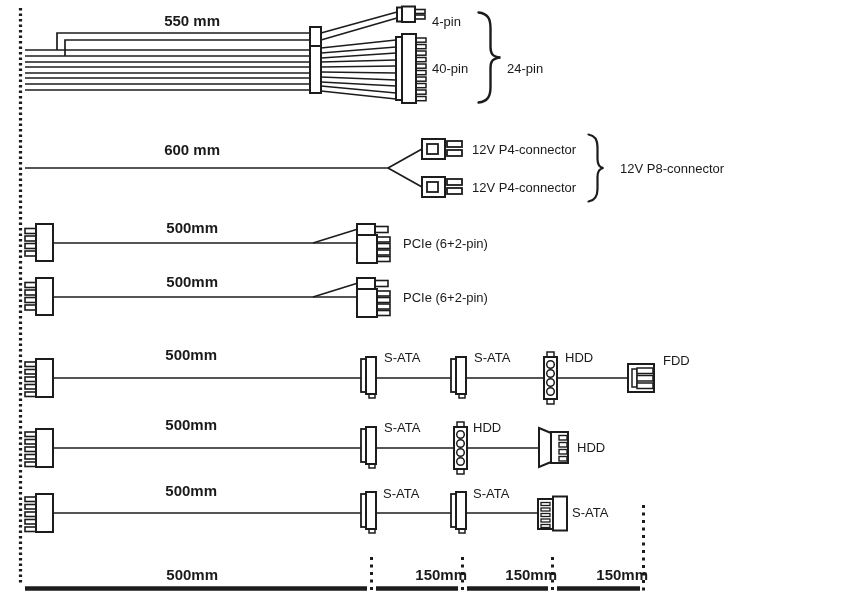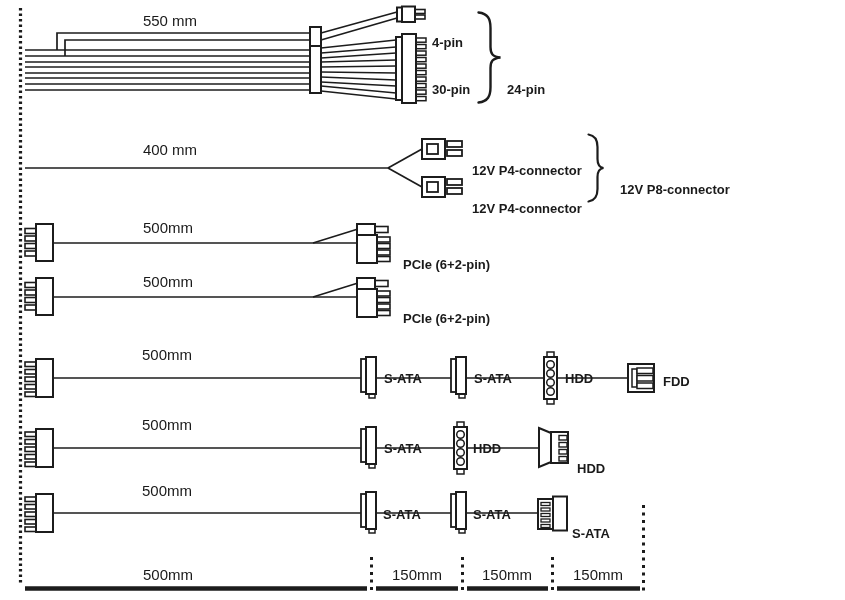--- a/index.html
+++ b/index.html
@@ -1,21 +1,21 @@
 <!DOCTYPE html>
 <html><head>
 <meta charset="utf-8">
 <style>
   html,body{margin:0;padding:0;background:#ffffff;}
   .stage{position:relative;width:845px;height:600px;background:#ffffff;overflow:hidden;
          font-family:"Liberation Sans",sans-serif;color:#1a1a1a;}
   .stage svg{position:absolute;left:0;top:0;}
-  .len{position:absolute;width:100px;text-align:center;font-size:15px;font-weight:400;
+  .len{position:absolute;width:100px;text-align:right;font-size:15px;font-weight:700;
        line-height:1.2;white-space:nowrap;}
-  .lbl{position:absolute;font-size:13px;font-weight:700;line-height:1.2;white-space:nowrap;margin-top:21px;}
+  .lbl{position:absolute;font-size:13px;font-weight:400;line-height:1.2;white-space:nowrap;}
 </style>
 </head>
 <body>
 
 <div class="stage">
 
 <svg width="845" height="600" viewBox="0 0 845 600">
 
   <line x1="20.5" y1="8" x2="20.5" y2="585" stroke="#1c1c1c" stroke-width="3.2" stroke-dasharray="2.6 2.9"></line>
 
@@ -241,34 +241,34 @@
     <line x1="467" y1="588.5" x2="548" y2="588.5" stroke-width="4.6"></line>
     <line x1="557" y1="588.5" x2="640" y2="588.5" stroke-width="4.6"></line>
     <line x1="371.5" y1="557" x2="371.5" y2="594" stroke-width="3" stroke-dasharray="3 4.5"></line>
     <line x1="462.5" y1="557" x2="462.5" y2="594" stroke-width="3" stroke-dasharray="3 4.5"></line>
     <line x1="552.5" y1="557" x2="552.5" y2="594" stroke-width="3" stroke-dasharray="3 4.5"></line>
     <line x1="643.5" y1="505" x2="643.5" y2="594" stroke-width="3" stroke-dasharray="3 4.5"></line>
   </g>
 </svg>
 
   <div class="len" style="left:120px;top:12px;">550 mm</div>
-  <div class="len" style="left:120px;top:141px;">400 mm</div>
+  <div class="len" style="left:120px;top:141px;">600 mm</div>
   <div class="len" style="left:118px;top:219px;">500mm</div>
   <div class="len" style="left:118px;top:273px;">500mm</div>
   <div class="len" style="left:117px;top:346px;">500mm</div>
   <div class="len" style="left:117px;top:416px;">500mm</div>
   <div class="len" style="left:117px;top:482px;">500mm</div>
 
   <div class="len" style="left:118px;top:566px;">500mm</div>
   <div class="len" style="left:367px;top:566px;">150mm</div>
   <div class="len" style="left:457px;top:566px;">150mm</div>
   <div class="len" style="left:548px;top:566px;">150mm</div>
 
   <div class="lbl" style="left:432px;top:14px;">4-pin</div>
-  <div class="lbl" style="left:432px;top:61px;">30-pin</div>
+  <div class="lbl" style="left:432px;top:61px;">40-pin</div>
   <div class="lbl" style="left:507px;top:61px;">24-pin</div>
   <div class="lbl" style="left:472px;top:142px;">12V P4-connector</div>
   <div class="lbl" style="left:472px;top:180px;">12V P4-connector</div>
   <div class="lbl" style="left:620px;top:161px;">12V P8-connector</div>
   <div class="lbl" style="left:403px;top:236px;">PCIe (6+2-pin)</div>
   <div class="lbl" style="left:403px;top:290px;">PCIe (6+2-pin)</div>
   <div class="lbl" style="left:384px;top:350px;">S-ATA</div>
   <div class="lbl" style="left:474px;top:350px;">S-ATA</div>
   <div class="lbl" style="left:565px;top:350px;">HDD</div>
   <div class="lbl" style="left:663px;top:353px;">FDD</div>

